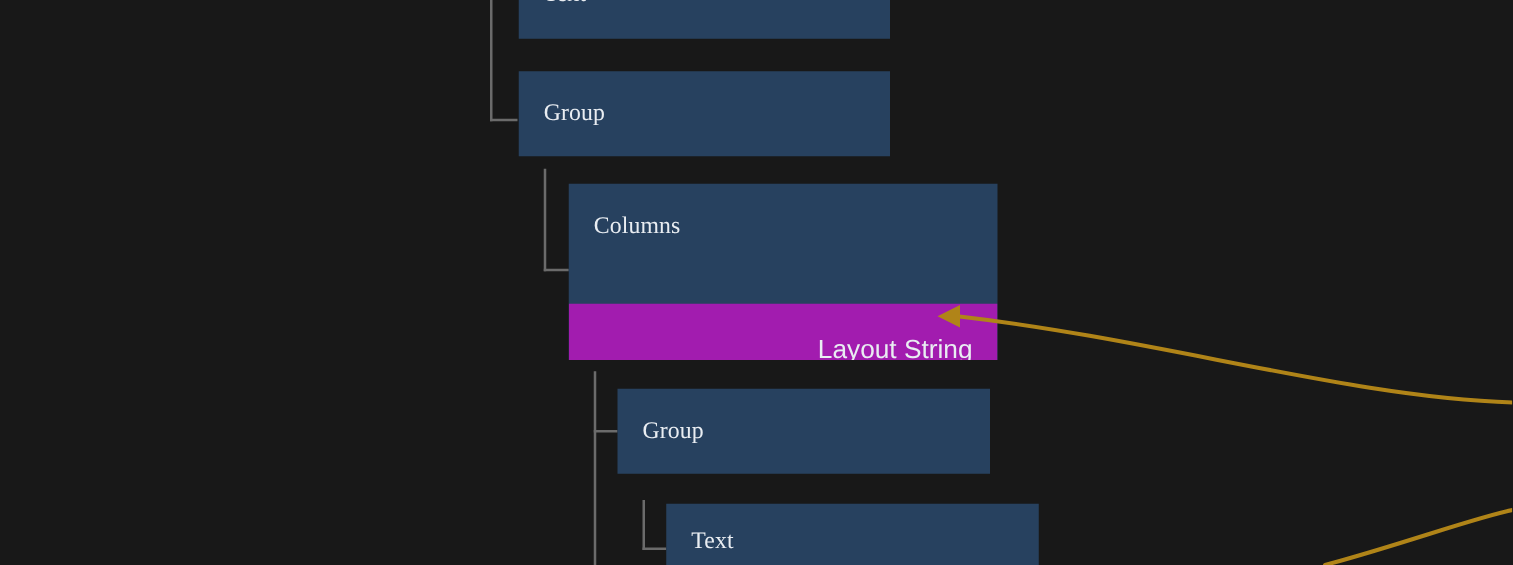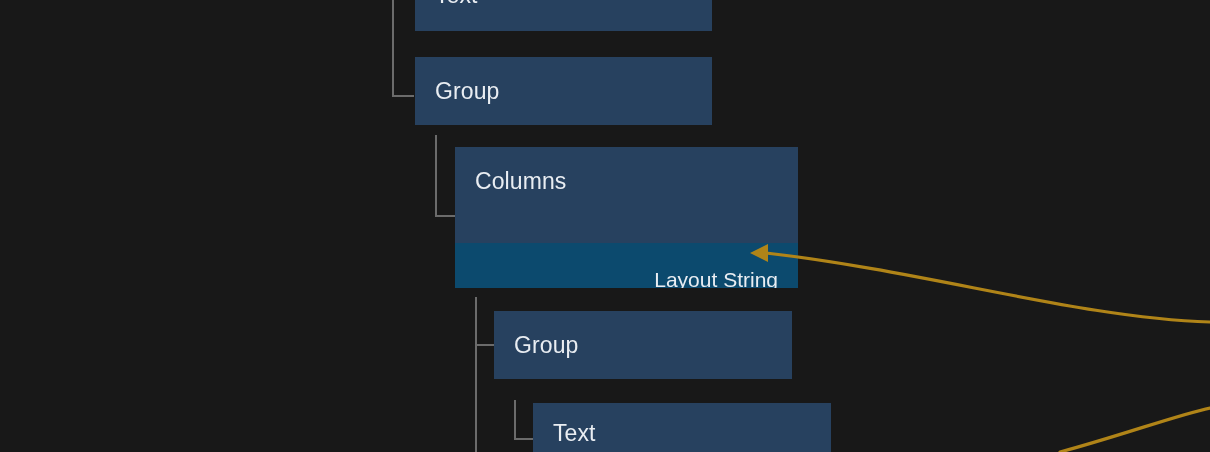--- a/index.html
+++ b/index.html
@@ -27,34 +27,35 @@
     display: flex;
     flex-direction: column;
     overflow: hidden;
   }
   .node-header {
     flex: 1 1 auto;
     display: flex;
     align-items: center;
     padding: 0 20px;
     color: #e9edf2;
-    font-size: 23px;
+    font-size: 19px;
     letter-spacing: 0.1px;
     white-space: nowrap;
+    font-family: Liberation Serif, serif;
   }
   .node-header.compound {
     flex: 0 0 68px;
     height: 68px;
   }
 
   
   .socket-row {
     flex: 0 0 73px;
     height: 73px;
-    background: #0c4a6e;
+    background: #a21caf;
     display: flex;
     align-items: center;
     justify-content: flex-end;
     padding: 0 20px;
     color: #e9edf2;
     font-size: 21px;
     white-space: nowrap;
     margin-top: 28px;
   }
 

